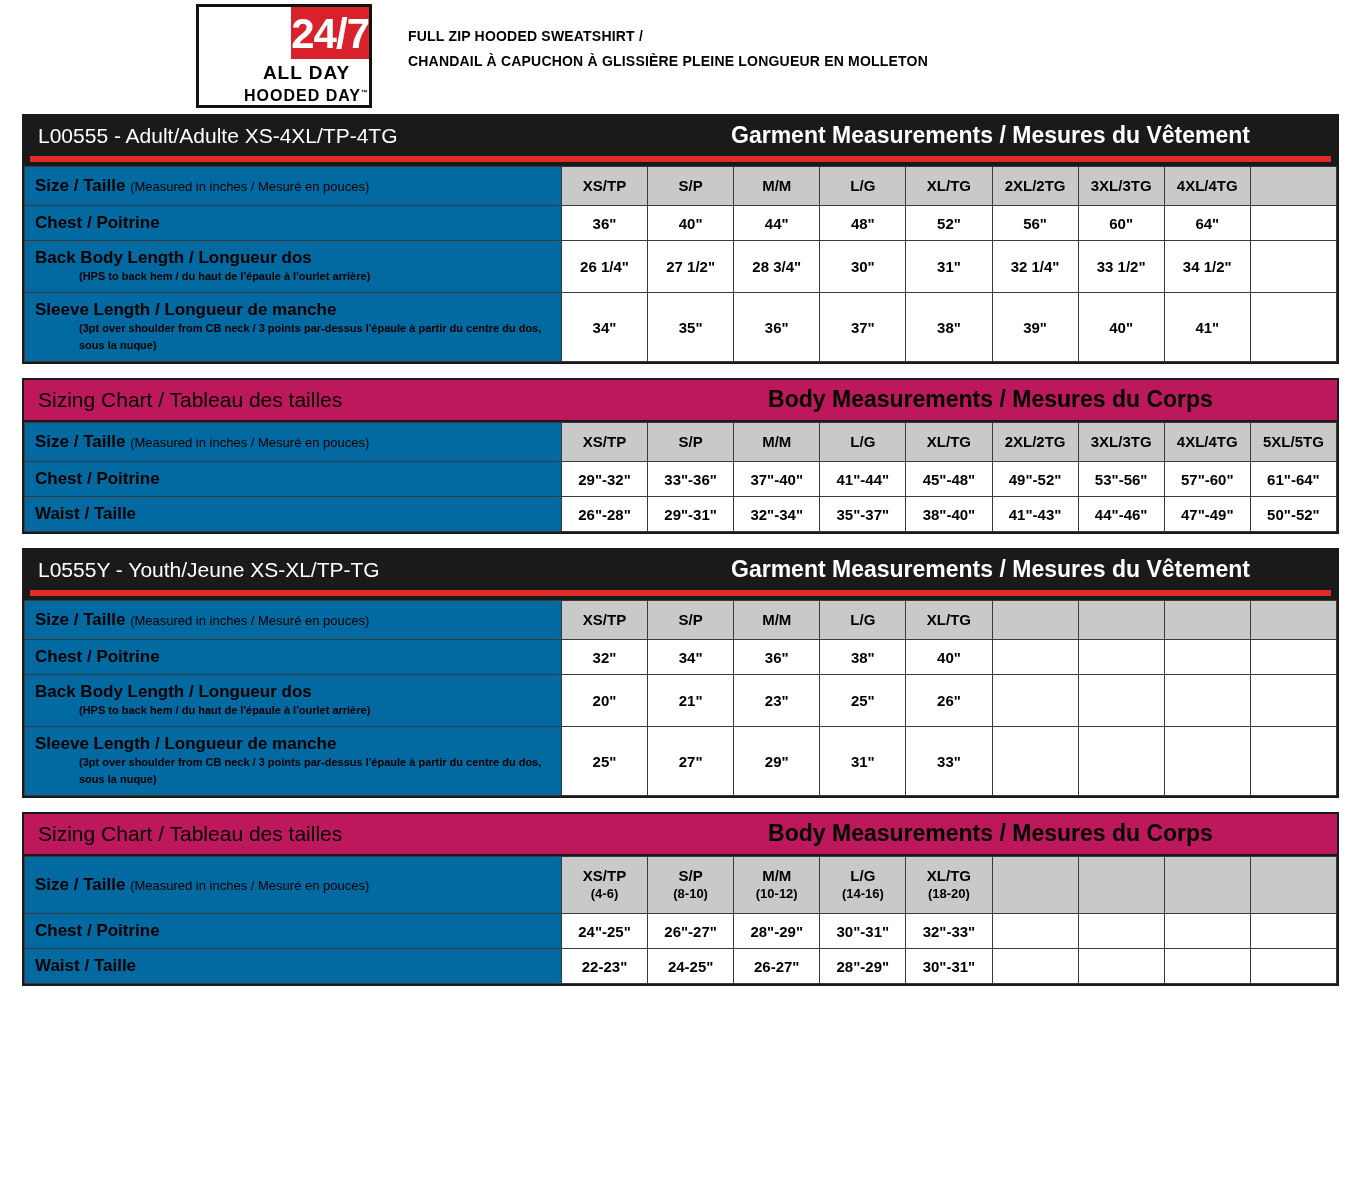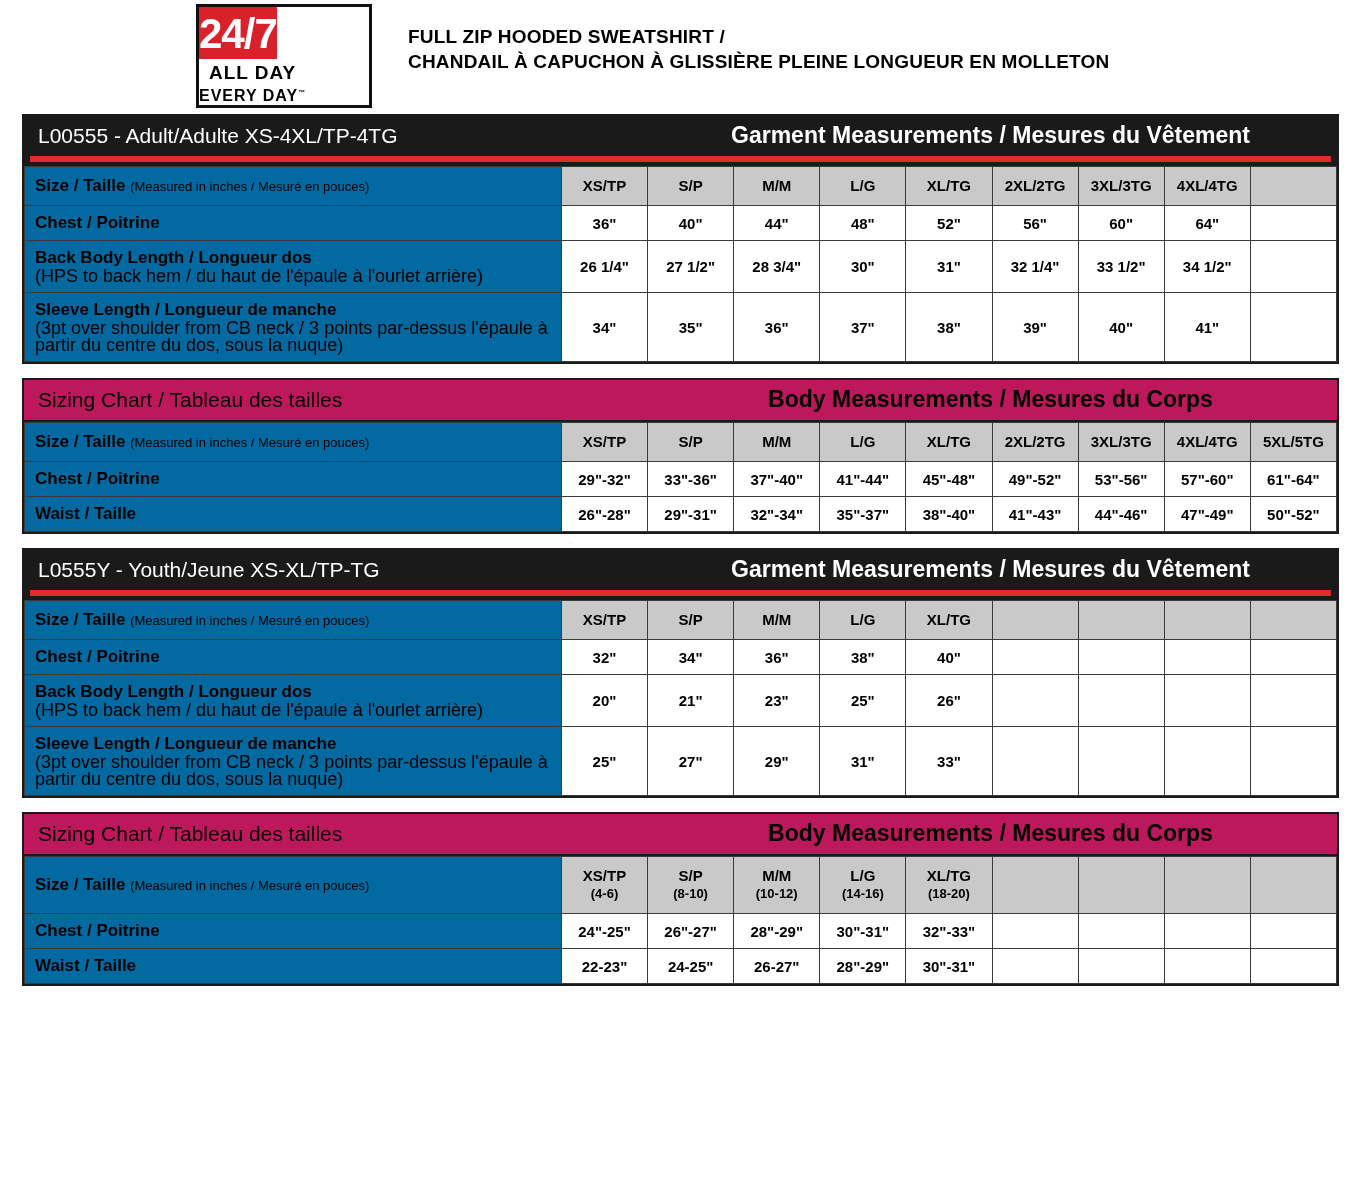--- a/index.html
+++ b/index.html
@@ -26,21 +26,21 @@
     padding: 4px 0 6px 0;
   }
   .logo {
     width: 176px;
     height: 104px;
     margin-left: 174px;
     border: 3px solid #111;
     background: #fff;
     display: flex;
     flex-direction: column;
-    align-items: flex-start;
+    align-items: flex-end;
     justify-content: flex-start;
     flex: none;
   }
   .logo-top {
     background: #d8212a;
     color: #fff;
     font-weight: bold;
     font-size: 42px;
     line-height: 46px;
     text-align: center;
@@ -74,21 +74,21 @@
     margin-left: 36px;
     padding-top: 20px;
   }
   .doc-title {
     font-size: 27px;
     font-weight: bold;
     letter-spacing: 0.3px;
     line-height: 32px;
   }
   .doc-sub {
-    font-size: 19px;
+    font-size: 14px;
     font-weight: bold;
     line-height: 25px;
     letter-spacing: 0.2px;
   }
 
   
   .section {
     margin-bottom: 14px;
     border: 2px solid #1a1a1a;
   }
@@ -137,23 +137,24 @@
     text-align: left;
     padding: 6px 10px 7px 10px;
     vertical-align: middle;
   }
   .lbl .l-main {
     font-size: 17px;
     font-weight: bold;
     line-height: 21px;
   }
   .lbl .l-sub {
-    font-size: 18px;
-    font-weight: normal;
+    font-size: 11px;
+    font-weight: bold;
     line-height: 17px;
+    margin-left: 44px;
   }
   .lbl .l-main .l-inline {
     font-size: 13px;
     font-weight: normal;
   }
   .hdr-cell {
     background: #c9c9c9;
     text-align: center;
     font-size: 15px;
     font-weight: bold;
@@ -185,21 +186,21 @@
 </head>
 <body>
 
 <div class="page">
 
   <div class="header">
     <div class="logo">
       <div class="logo-top">24/7</div>
       <div class="logo-bottom">
         <div class="logo-l1">ALL DAY</div>
-        <div class="logo-l2"><span>EVERY DAY</span><span class="logo-tm">™</span></div>
+        <div class="logo-l2"><span>HOODED DAY</span><span class="logo-tm">™</span></div>
       </div>
     </div>
     <div class="title-block">
       <div class="doc-sub">FULL ZIP HOODED SWEATSHIRT /</div>
       <div class="doc-sub">CHANDAIL À CAPUCHON À GLISSIÈRE PLEINE LONGUEUR EN MOLLETON</div>
     </div>
   </div>
 
   <div class="section">
     <div class="redbar-wrap">

